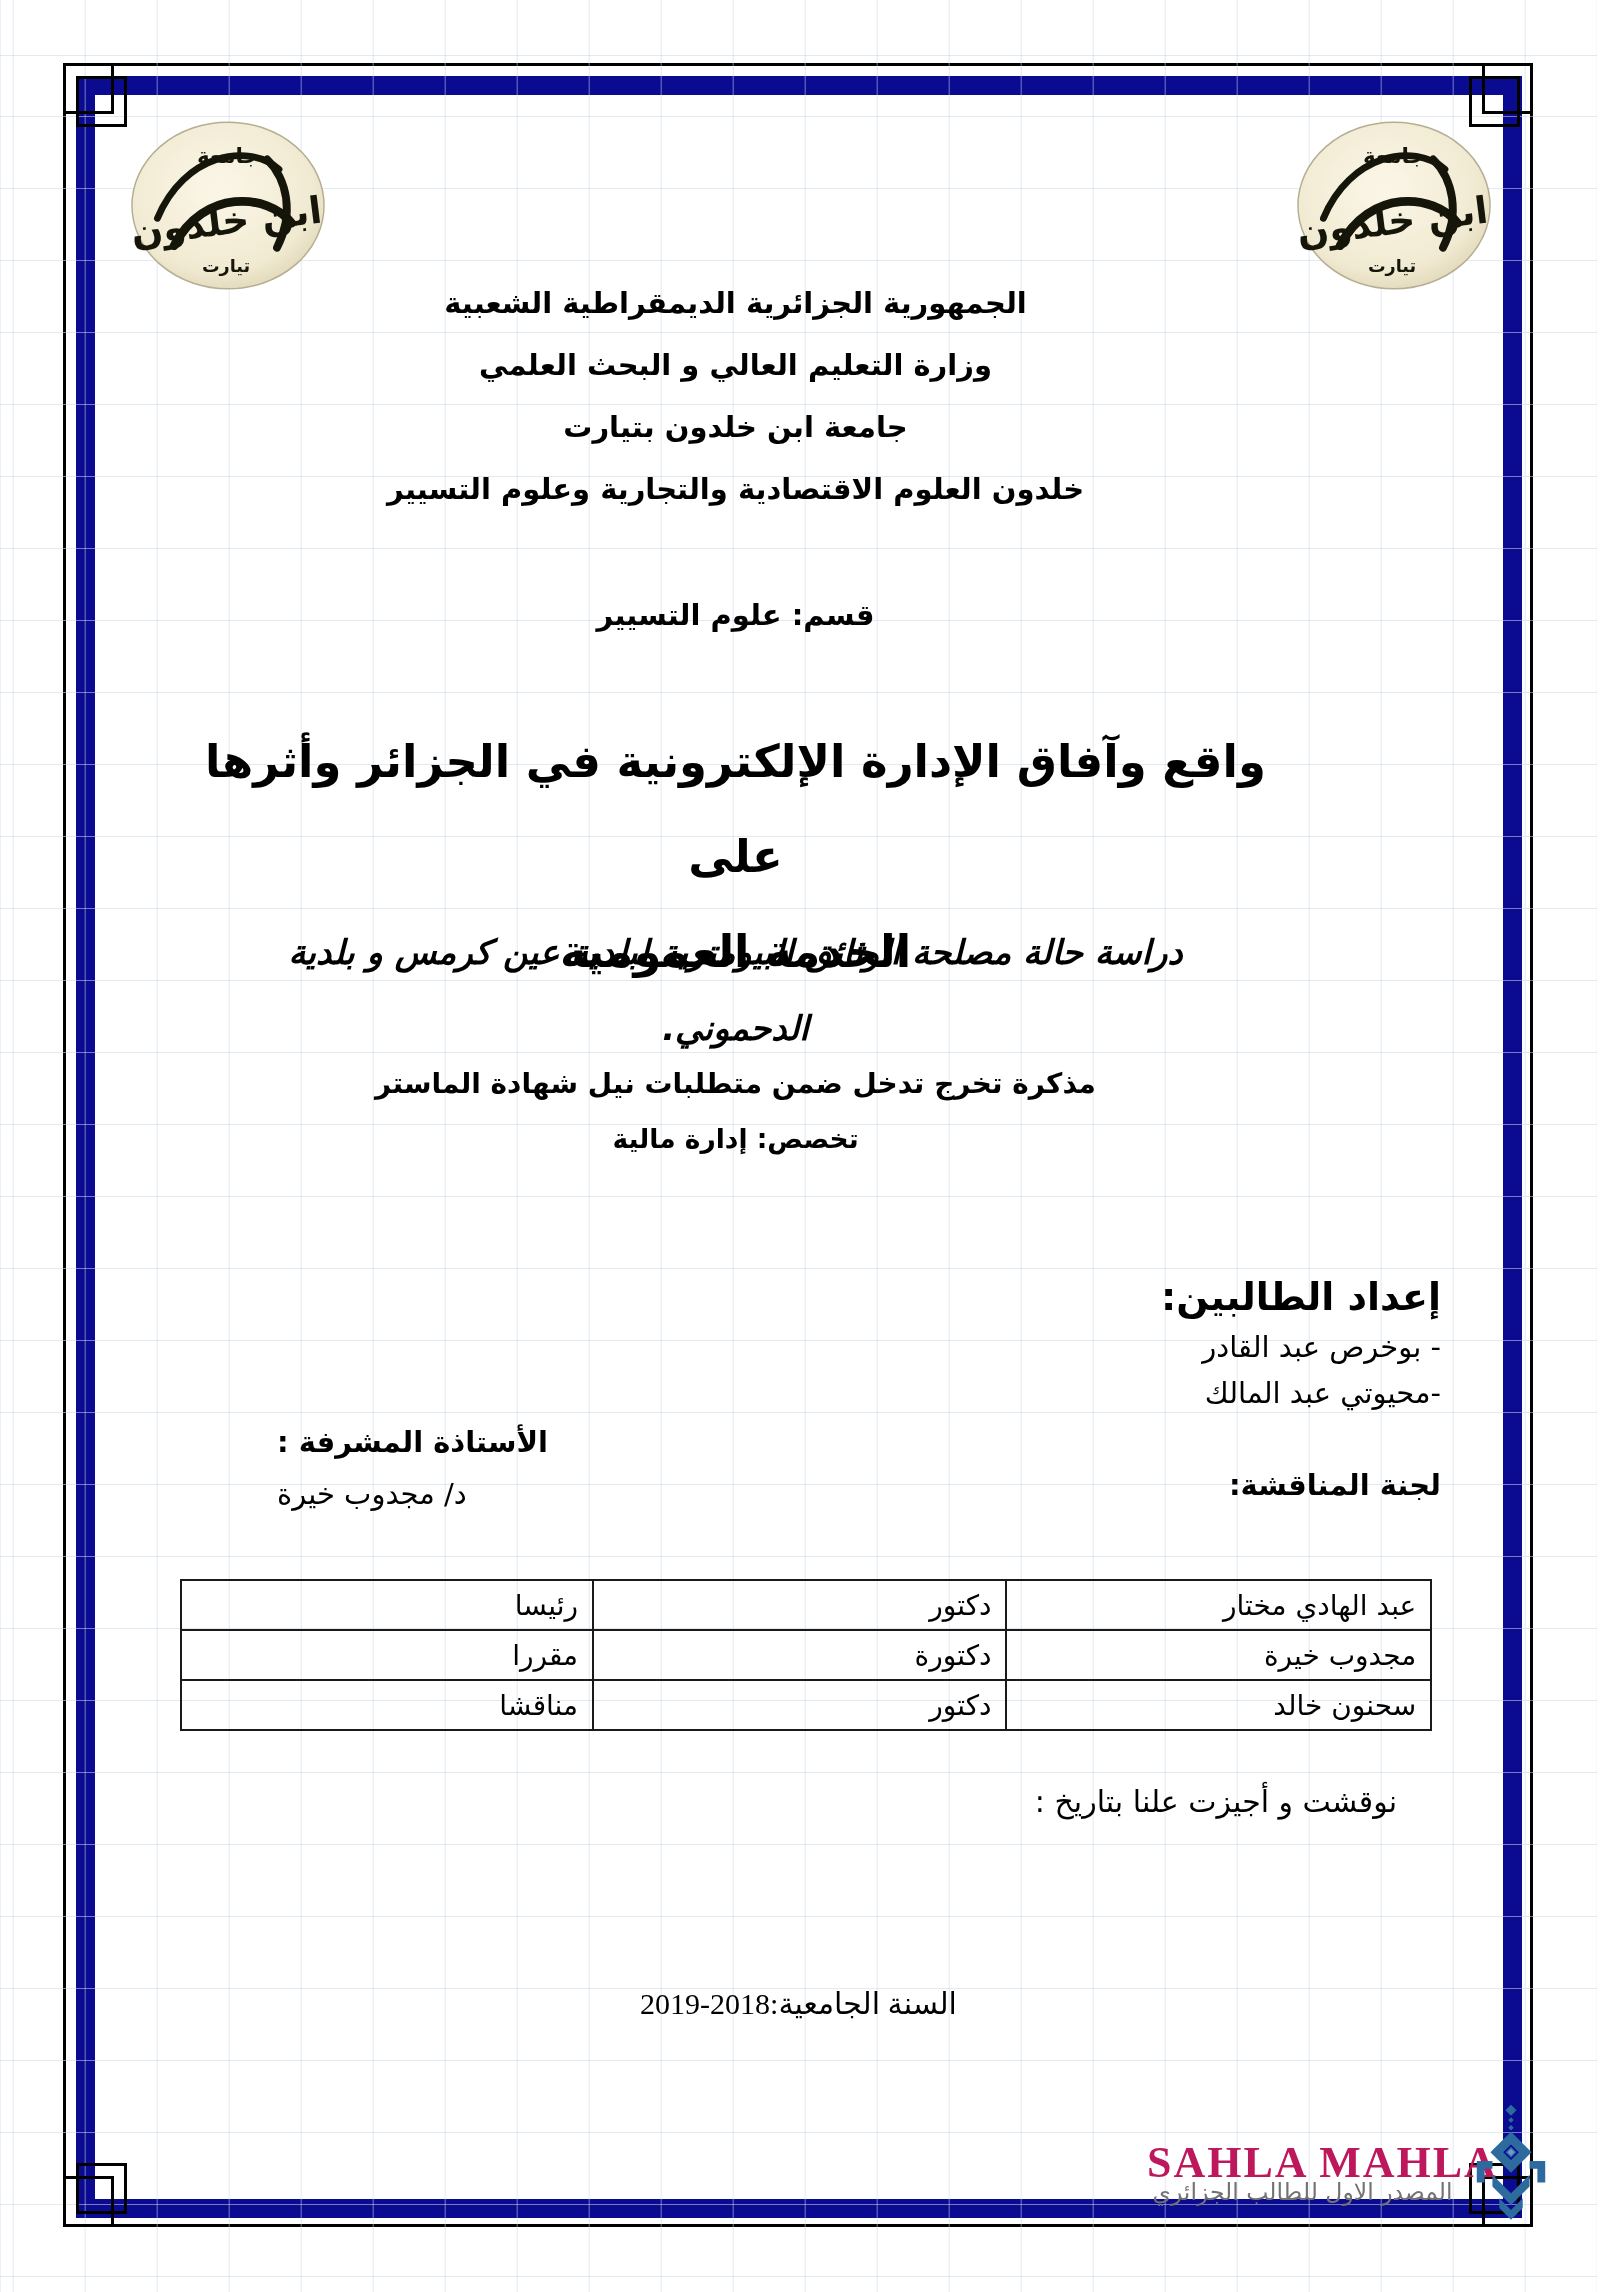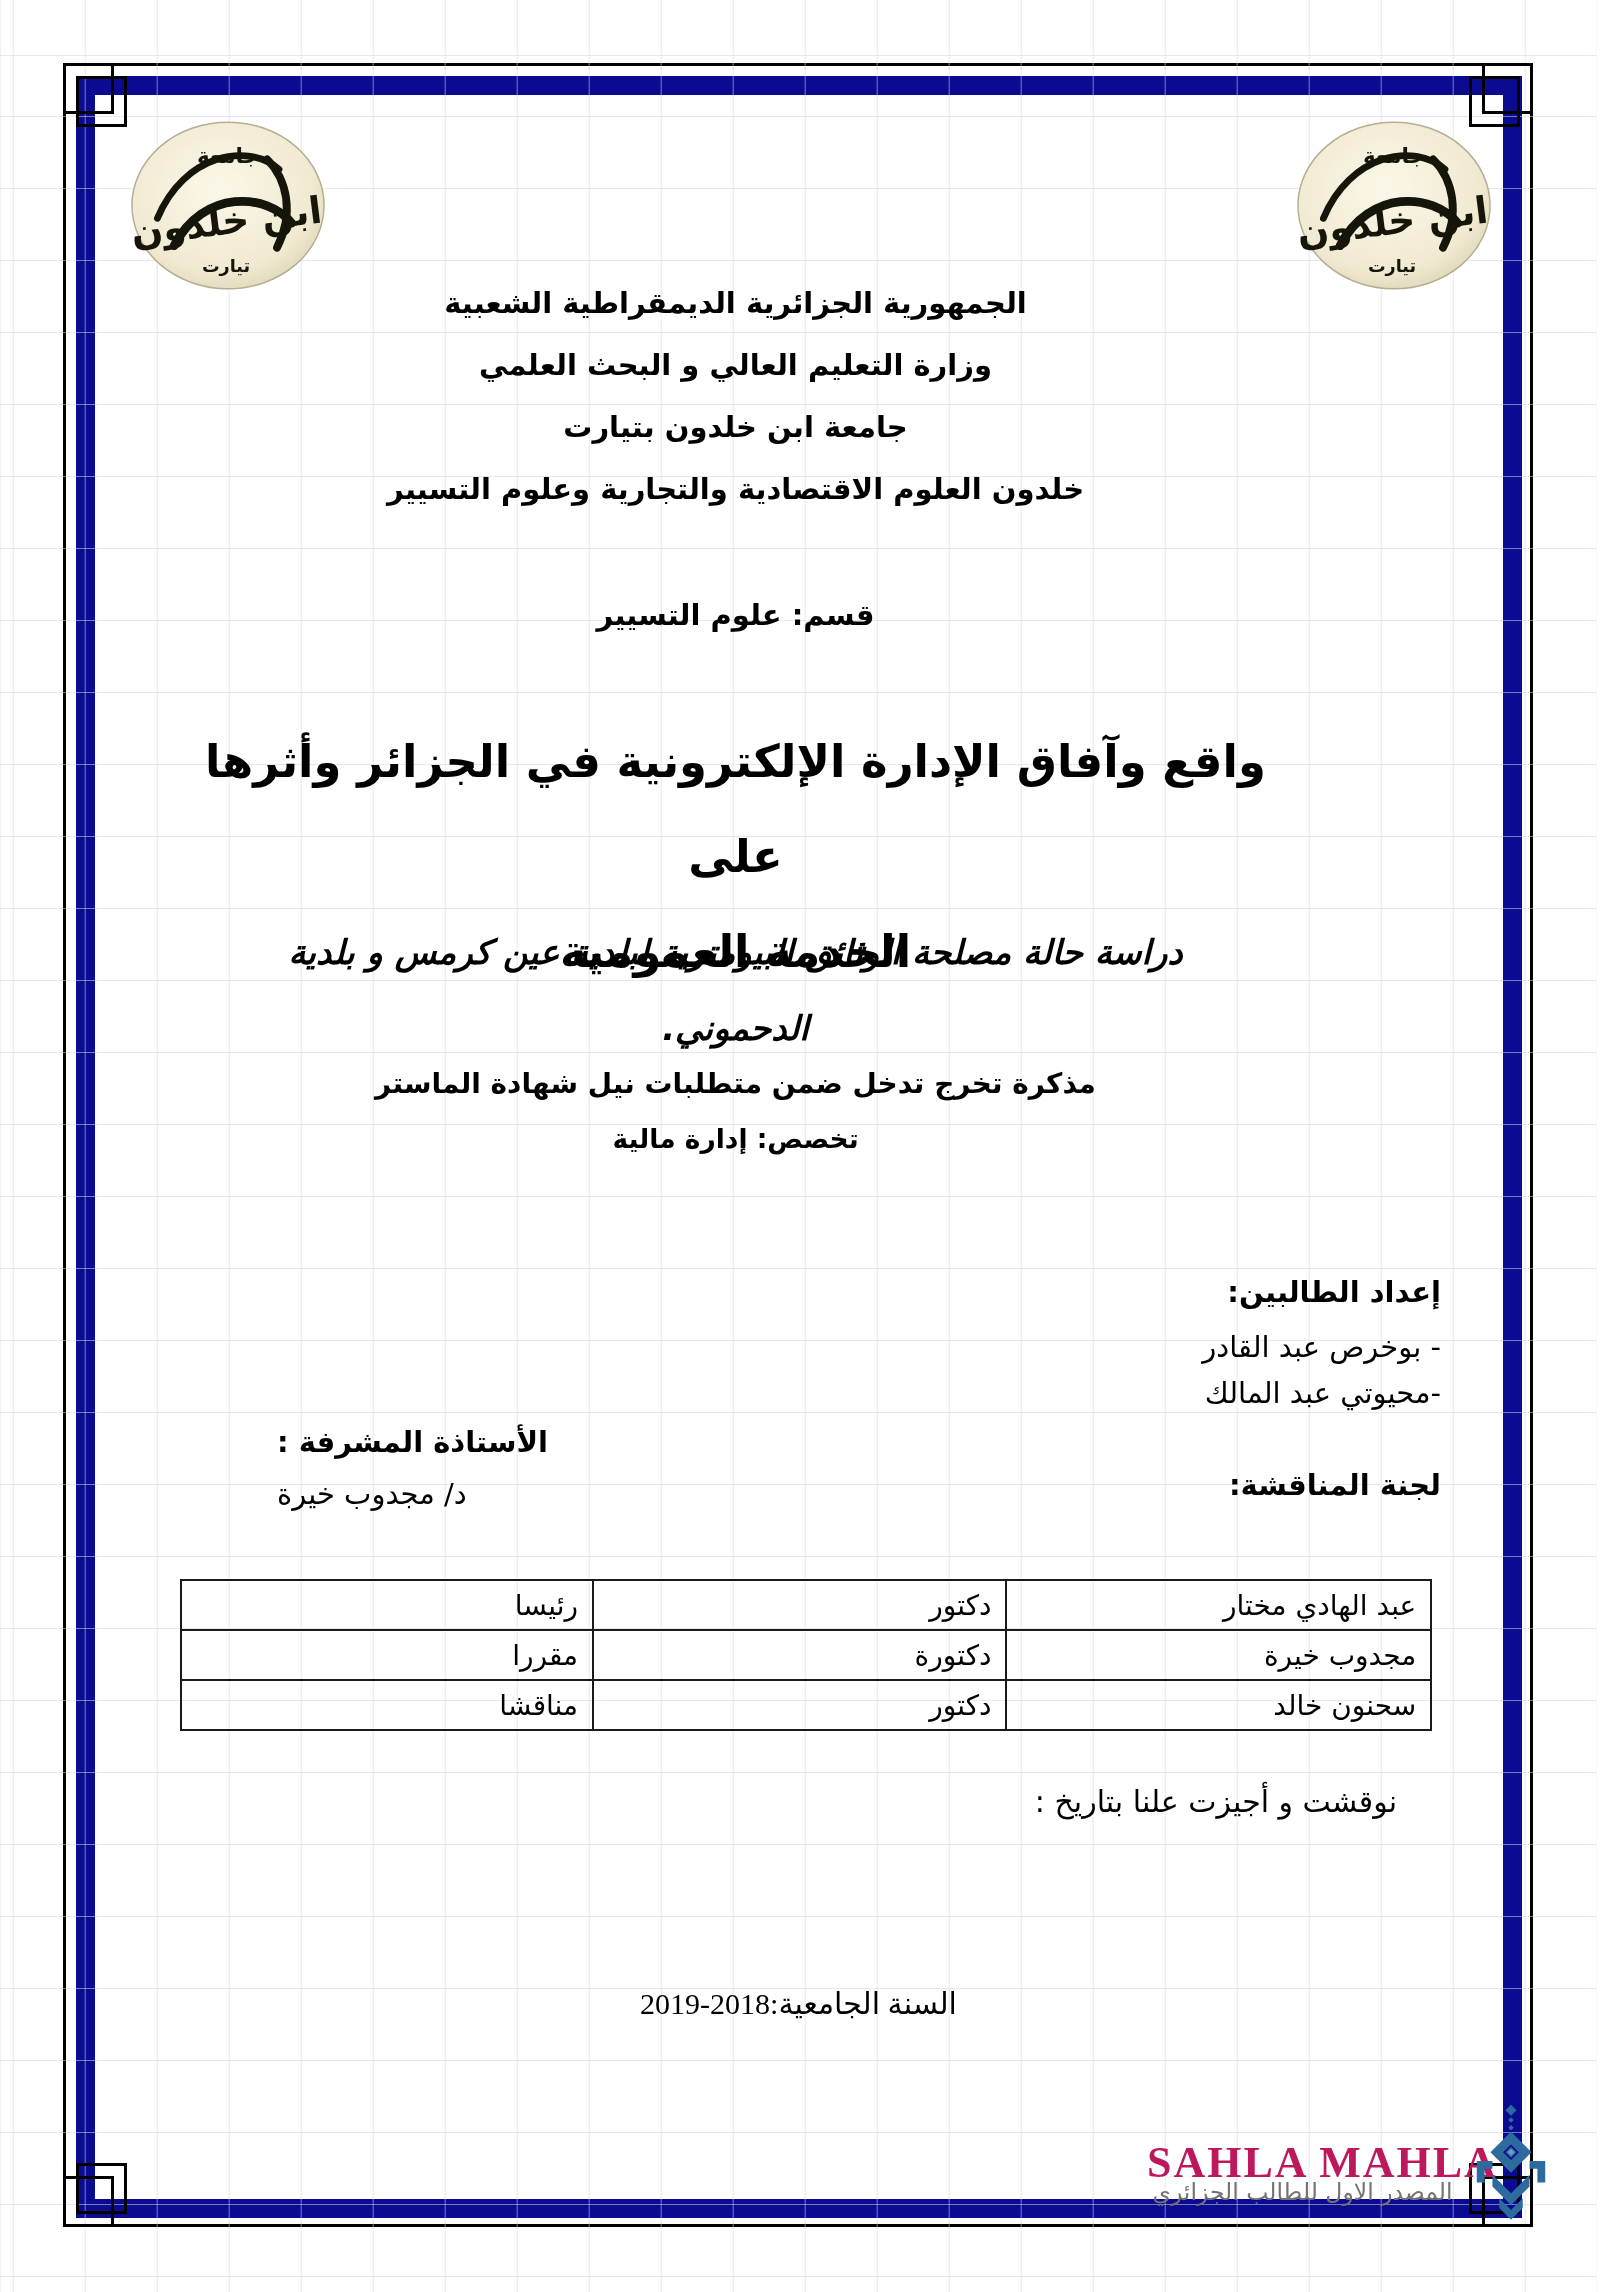--- a/index.html
+++ b/index.html
@@ -30,21 +30,21 @@
   .txt{position:absolute;z-index:6;direction:rtl;}
   .center-col{left:157px;width:1157px;text-align:center;}
   .b{font-weight:bold;}
   #hdr{top:272px;font-size:29px;line-height:62px;font-weight:bold;}
   #dept{top:598px;font-size:29px;}
   #title{top:714px;font-size:45px;line-height:95px;font-weight:bold;text-align:center;}
   #subtitle{top:914px;font-size:34px;line-height:76px;font-weight:bold;font-style:italic;}
   #thesis{top:1067px;font-size:28px;}
   #spec{top:1123px;font-size:26.5px;}
   .right-anchor{right:156px;text-align:right;white-space:nowrap;}
-  #students-h{top:1275px;font-size:29px;}
+  #students-h{top:1275px;font-size:38px;}
   #student1{top:1330px;font-size:29px;font-weight:normal;}
   #student2{top:1376px;font-size:29px;font-weight:normal;}
   .left-anchor{left:277px;text-align:right;white-space:nowrap;}
   #sup-h{top:1425px;font-size:29px;}
   #sup-n{top:1477px;font-size:29px;font-weight:normal;}
   #committee-h{top:1468px;font-size:29px;}
   
   .cmt-table{
     position:absolute;left:180px;top:1579px;width:1252px;z-index:6;
     border-collapse:collapse;direction:rtl;font-size:28px;

